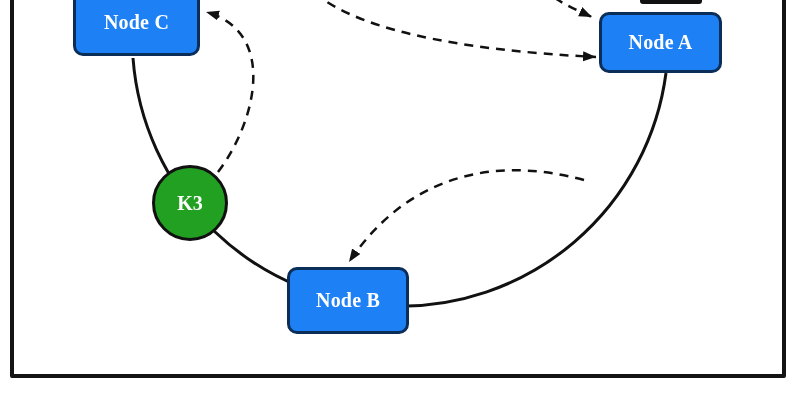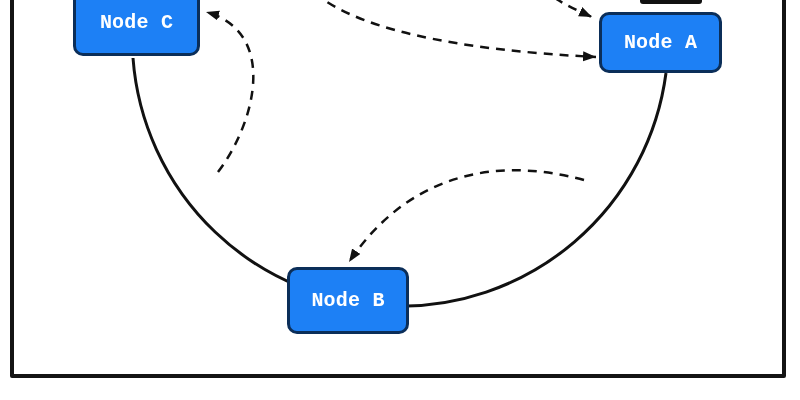--- a/index.html
+++ b/index.html
@@ -1,21 +1,21 @@
 <!DOCTYPE html>
 <html><head>
 <meta charset="utf-8">
 <style>
   html,body{margin:0;padding:0;background:#ffffff;}
   .canvas{
     position:relative;
     width:800px;height:400px;
     overflow:hidden;
     background:#ffffff;
-    font-family:Liberation Mono, monospace;
+    font-family:Liberation Serif, serif;
   }
   
   .frame{
     position:absolute;
     left:10px;top:-30px;
     width:776px;height:408px;
     box-sizing:border-box;
     border:4px solid #141414;
     border-radius:2px;
   }
@@ -85,17 +85,20 @@
   </div>
 
   <div class="node node-a">
     <span>Node A</span>
   </div>
 
   <div class="node node-b">
     <span>Node B</span>
   </div>
 
+  <div class="keydot k3">
+    <span>K3</span>
+  </div>
 
 
   <div class="cutoff-top"></div>
 
 </div>
 
 </body></html>

